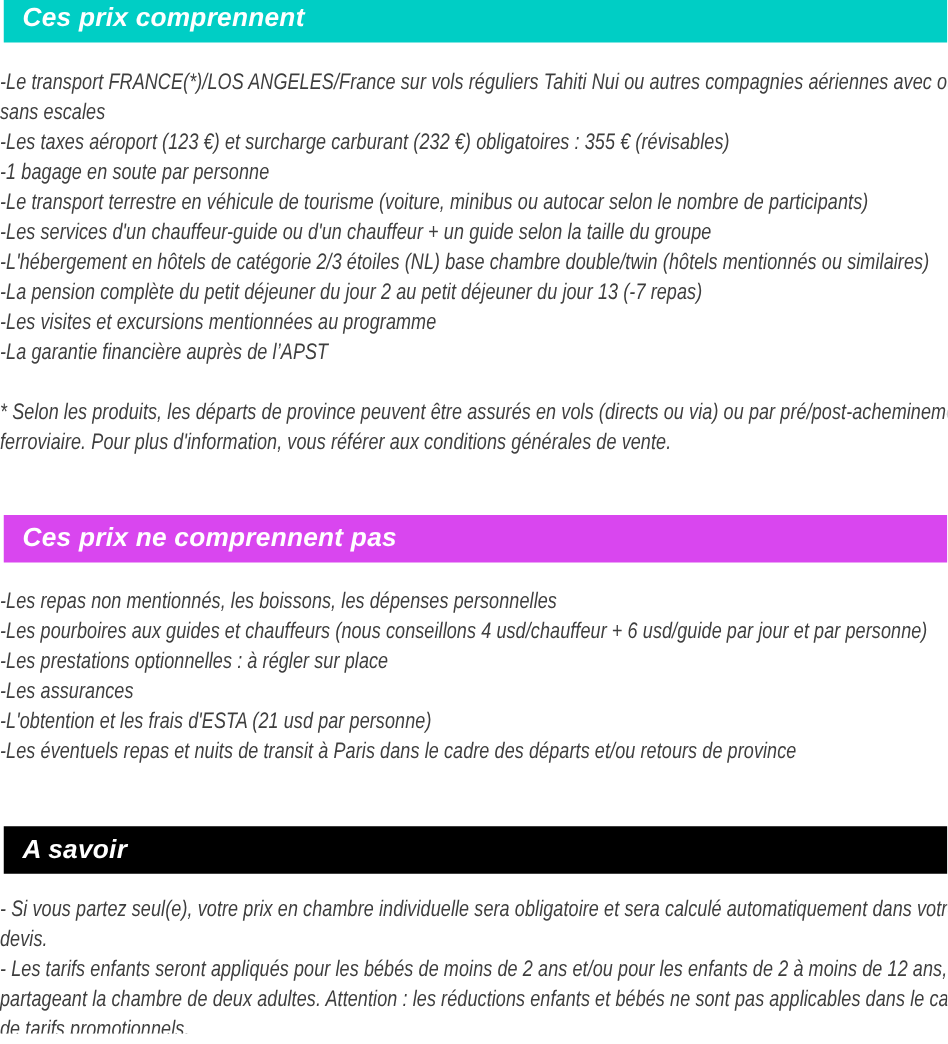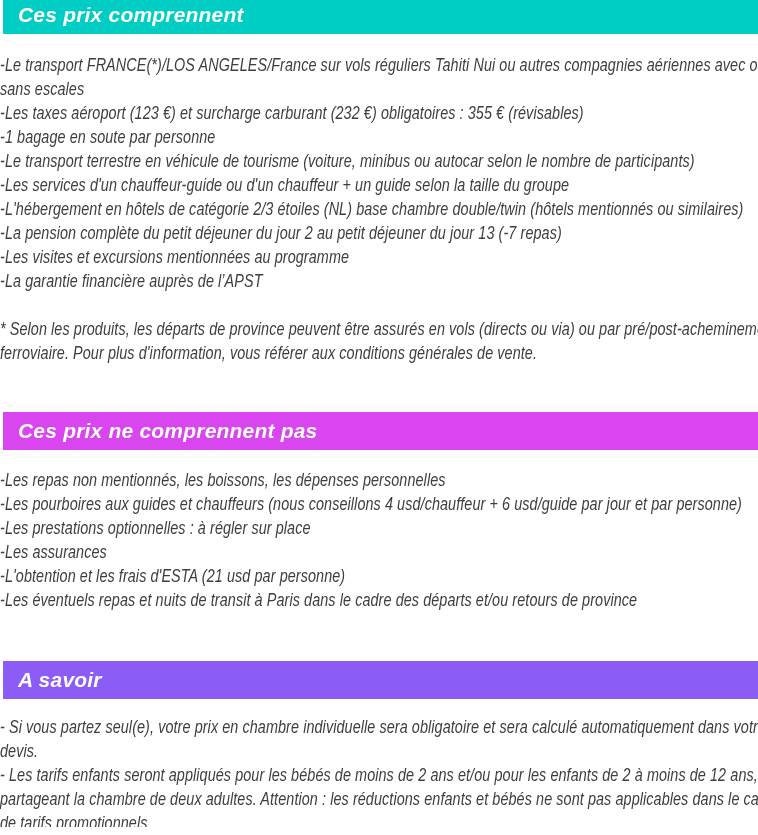--- a/index.html
+++ b/index.html
@@ -80,21 +80,21 @@
   </div>
   <div class="textblock" id="txt1" style="color: rgb(62, 62, 62);">
       <div class="line">-Les repas non mentionnés, les boissons, les dépenses personnelles</div>
       <div class="line">-Les pourboires aux guides et chauffeurs (nous conseillons 4 usd/chauffeur + 6 usd/guide par jour et par personne)</div>
       <div class="line">-Les prestations optionnelles : à régler sur place</div>
       <div class="line">-Les assurances</div>
       <div class="line">-L'obtention et les frais d'ESTA (21 usd par personne)</div>
       <div class="line">-Les éventuels repas et nuits de transit à Paris dans le cadre des départs et/ou retours de province</div>
     </div>
 
-  <div class="bar" id="bar2" style="background: #8b5cf6;">
+  <div class="bar" id="bar2" style="background: #000000;">
     <span class="bar-title" style="color: rgb(255, 255, 255);">A savoir</span>
   </div>
   <div class="textblock" id="txt2" style="color: rgb(62, 62, 62);">
       <div class="line">- Si vous partez seul(e), votre prix en chambre individuelle sera obligatoire et sera calculé automatiquement dans votre</div>
       <div class="line">devis.</div>
       <div class="line">- Les tarifs enfants seront appliqués pour les bébés de moins de 2 ans et/ou pour les enfants de 2 à moins de 12 ans,</div>
       <div class="line">partageant la chambre de deux adultes. Attention : les réductions enfants et bébés ne sont pas applicables dans le cadre</div>
       <div class="line">de tarifs promotionnels.</div>
     </div>
 

